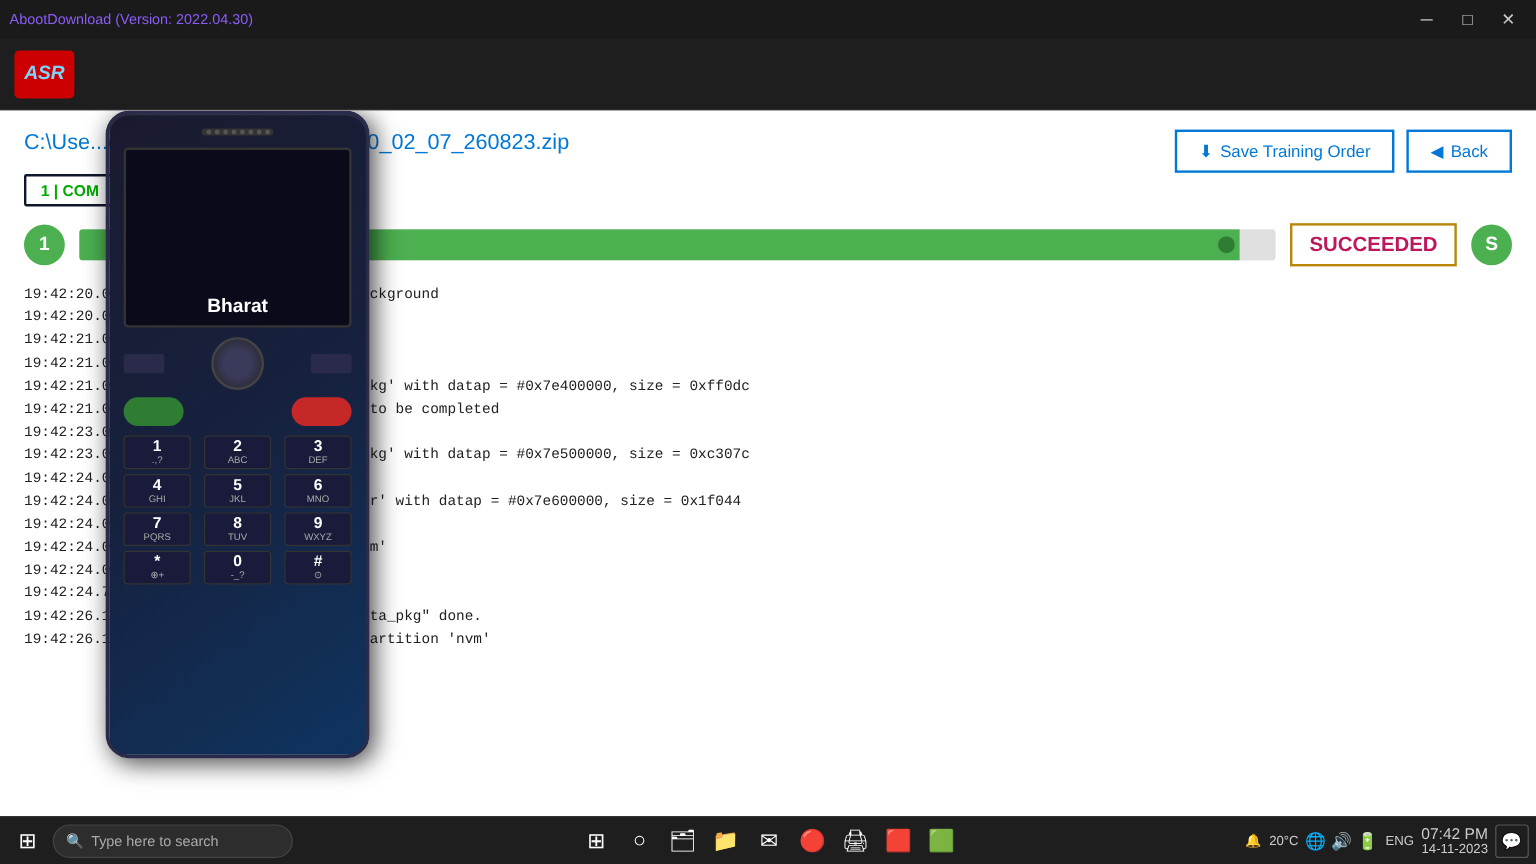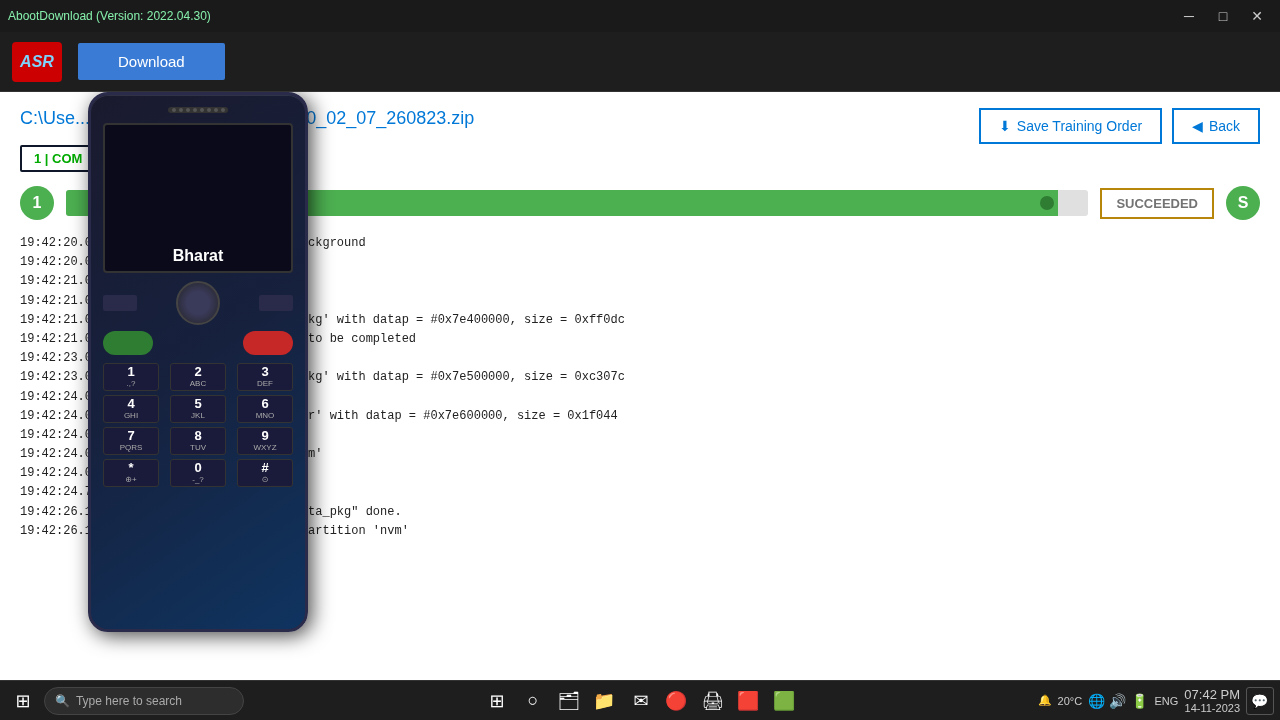--- a/index.html
+++ b/index.html
@@ -13,21 +13,21 @@
       align-items: center;
       justify-content: space-between;
       padding: 0 8px;
       position: relative;
       z-index: 10;
     }
     .title-bar-left {
       display: flex;
       align-items: center;
       gap: 8px;
-      color: #86efac;
+      color: #8b5cf6;
       font-size: 12px;
     }
     .title-bar-controls {
       display: flex;
       gap: 4px;
     }
     .title-btn {
       width: 30px; height: 20px;
       background: transparent;
       border: none;
@@ -151,23 +151,23 @@
       padding-right: 4px;
     }
     .progress-dot {
       width: 14px; height: 14px;
       background: #2e7d32;
       border-radius: 50%;
     }
     .succeeded-badge {
       background: white;
       border: 2px solid #b8860b;
-      color: #737373;
+      color: #be185d;
       padding: 6px 14px;
-      font-size: 13px;
+      font-size: 17px;
       font-weight: bold;
       white-space: nowrap;
     }
     .s-circle {
       width: 34px; height: 34px;
       border-radius: 50%;
       background: #4CAF50;
       color: white;
       display: flex; align-items: center; justify-content: center;
       font-size: 16px; font-weight: bold;
@@ -358,21 +358,20 @@
   </div>
   <div class="title-bar-controls">
     <button class="title-btn">─</button>
     <button class="title-btn">□</button>
     <button class="title-btn close">✕</button>
   </div>
 </div>
 
 <div class="toolbar">
   <div class="asr-logo">ASR</div>
-  <button class="download-btn">Download</button>
 </div>
 
 <div class="main-content">
 
   
   <div class="phone-overlay">
     <div class="phone-body">
       <div class="phone-speaker">
         <div class="speaker-dots">
           <div class="speaker-dot"></div>

